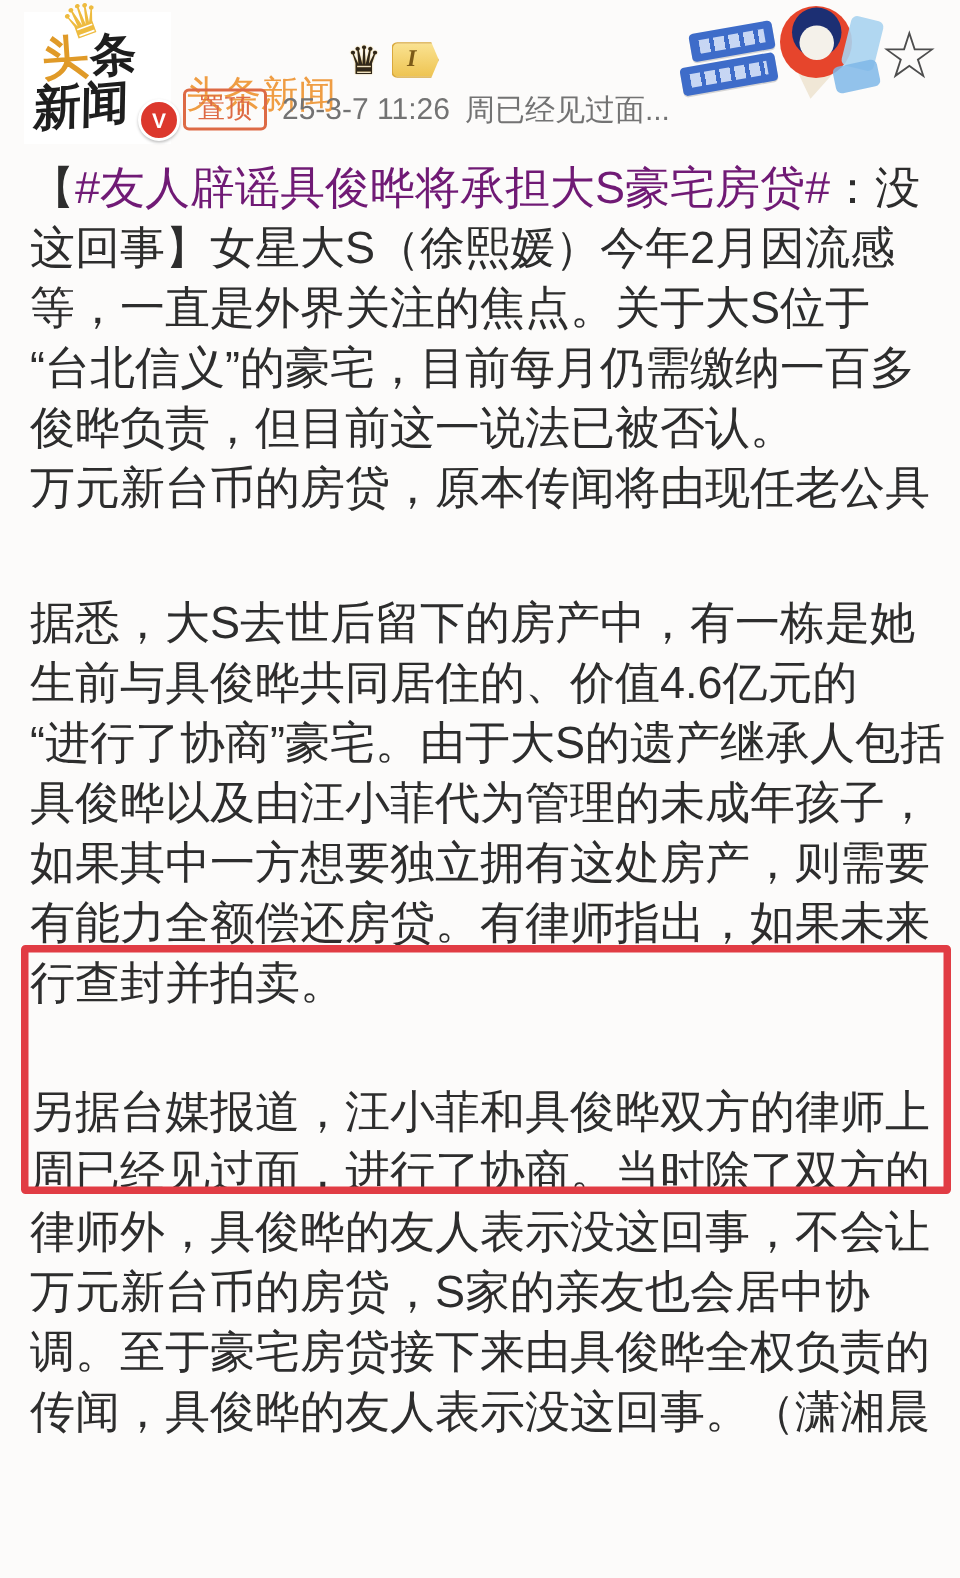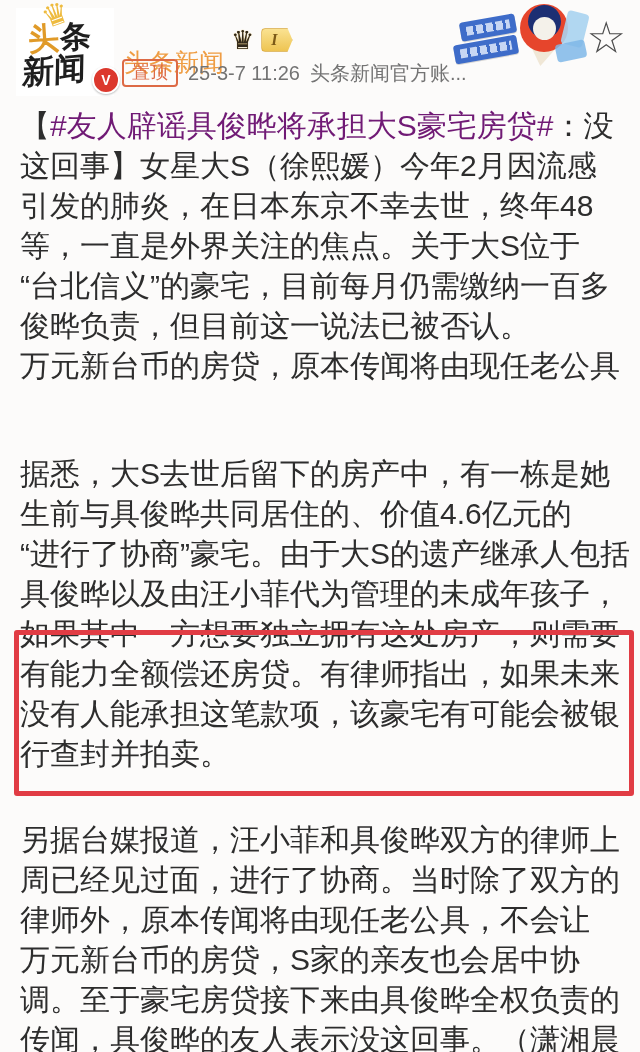--- a/index.html
+++ b/index.html
@@ -51,21 +51,21 @@
   .wedge{position:absolute;left:74px;top:40px;width:0;height:0;border-left:16px solid transparent;
     border-right:16px solid transparent;border-top:24px solid #f0e7d6;transform:rotate(8deg);}
   .shard1{position:absolute;left:112px;top:10px;width:22px;height:34px;background:#a8d3f0;
     transform:rotate(14deg);border-radius:4px;opacity:.9;}
   .shard2{position:absolute;left:104px;top:40px;width:30px;height:18px;background:#7fb7e8;
     transform:rotate(-12deg);border-radius:4px;opacity:.85;}
 
   
   .article{position:absolute;left:20px;top:106px;width:606px;color:#2d2d2d;font-size:30px;}
   .tline{height:40px;line-height:40px;white-space:nowrap;}
-  .p2{margin-top:68px;}
+  .p2{margin-top:50px;}
   .p3{margin-top:46px;}
   .hashtag{color:#701a75;}
 
   .red-box{position:absolute;left:14px;top:630px;width:610px;height:156px;
     border:5px solid #e13c44;border-radius:3px;pointer-events:none;}
 </style>
 </head>
 <body>
 
 <div class="screen">
@@ -79,61 +79,59 @@
 
   <div class="name-row">
     <span class="uname">头条新闻</span>
     <span class="crown">♛</span>
     <span class="lvl">I</span>
   </div>
 
   <div class="meta-row">
     <span class="pin">置顶</span>
     <span class="time">25-3-7 11:26</span>
-    <span class="src">头条新闻官方账...</span>
+    <span class="src">周已经见过面...</span>
   </div>
 
   <div class="sticker">
     <div class="chip1"></div>
     <div class="chip2"></div>
     <div class="wedge"></div>
     <div class="ball">
       <div class="ball-top"></div>
       <div class="ball-core"></div>
     </div>
     <div class="shard1"></div>
     <div class="shard2"></div>
   </div>
 
   <span class="star">☆</span>
 
   <main class="article">
     <div class="para p1">
         <div class="tline"><span>【</span><span class="hashtag">#友人辟谣具俊晔将承担大S豪宅房贷#</span><span>：没</span></div>
         <div class="tline">这回事】女星大S（徐熙媛）今年2月因流感</div>
-        <div class="tline">引发的肺炎，在日本东京不幸去世，终年48</div>
         <div class="tline">等，一直是外界关注的焦点。关于大S位于</div>
         <div class="tline">“台北信义”的豪宅，目前每月仍需缴纳一百多</div>
         <div class="tline">俊晔负责，但目前这一说法已被否认。</div>
         <div class="tline">万元新台币的房贷，原本传闻将由现任老公具</div>
       </div>
     <div class="para p2">
         <div class="tline">据悉，大S去世后留下的房产中，有一栋是她</div>
         <div class="tline">生前与具俊晔共同居住的、价值4.6亿元的</div>
         <div class="tline">“进行了协商”豪宅。由于大S的遗产继承人包括</div>
         <div class="tline">具俊晔以及由汪小菲代为管理的未成年孩子，</div>
         <div class="tline">如果其中一方想要独立拥有这处房产，则需要</div>
         <div class="tline">有能力全额偿还房贷。有律师指出，如果未来</div>
-        <div class="tline">没有人能承担这笔款项，该豪宅有可能会被银</div>
         <div class="tline">行查封并拍卖。</div>
       </div>
     <div class="para p3">
         <div class="tline">另据台媒报道，汪小菲和具俊晔双方的律师上</div>
         <div class="tline">周已经见过面，进行了协商。当时除了双方的</div>
-        <div class="tline">律师外，原本传闻将由现任老公具，不会让</div>
+        <div class="tline">律师外，具俊晔的友人表示没这回事，不会让</div>
         <div class="tline">万元新台币的房贷，S家的亲友也会居中协</div>
         <div class="tline">调。至于豪宅房贷接下来由具俊晔全权负责的</div>
         <div class="tline">传闻，具俊晔的友人表示没这回事。（潇湘晨</div>
       </div>
   </main>
 
   <div class="red-box"></div>
 
 </div>
 

